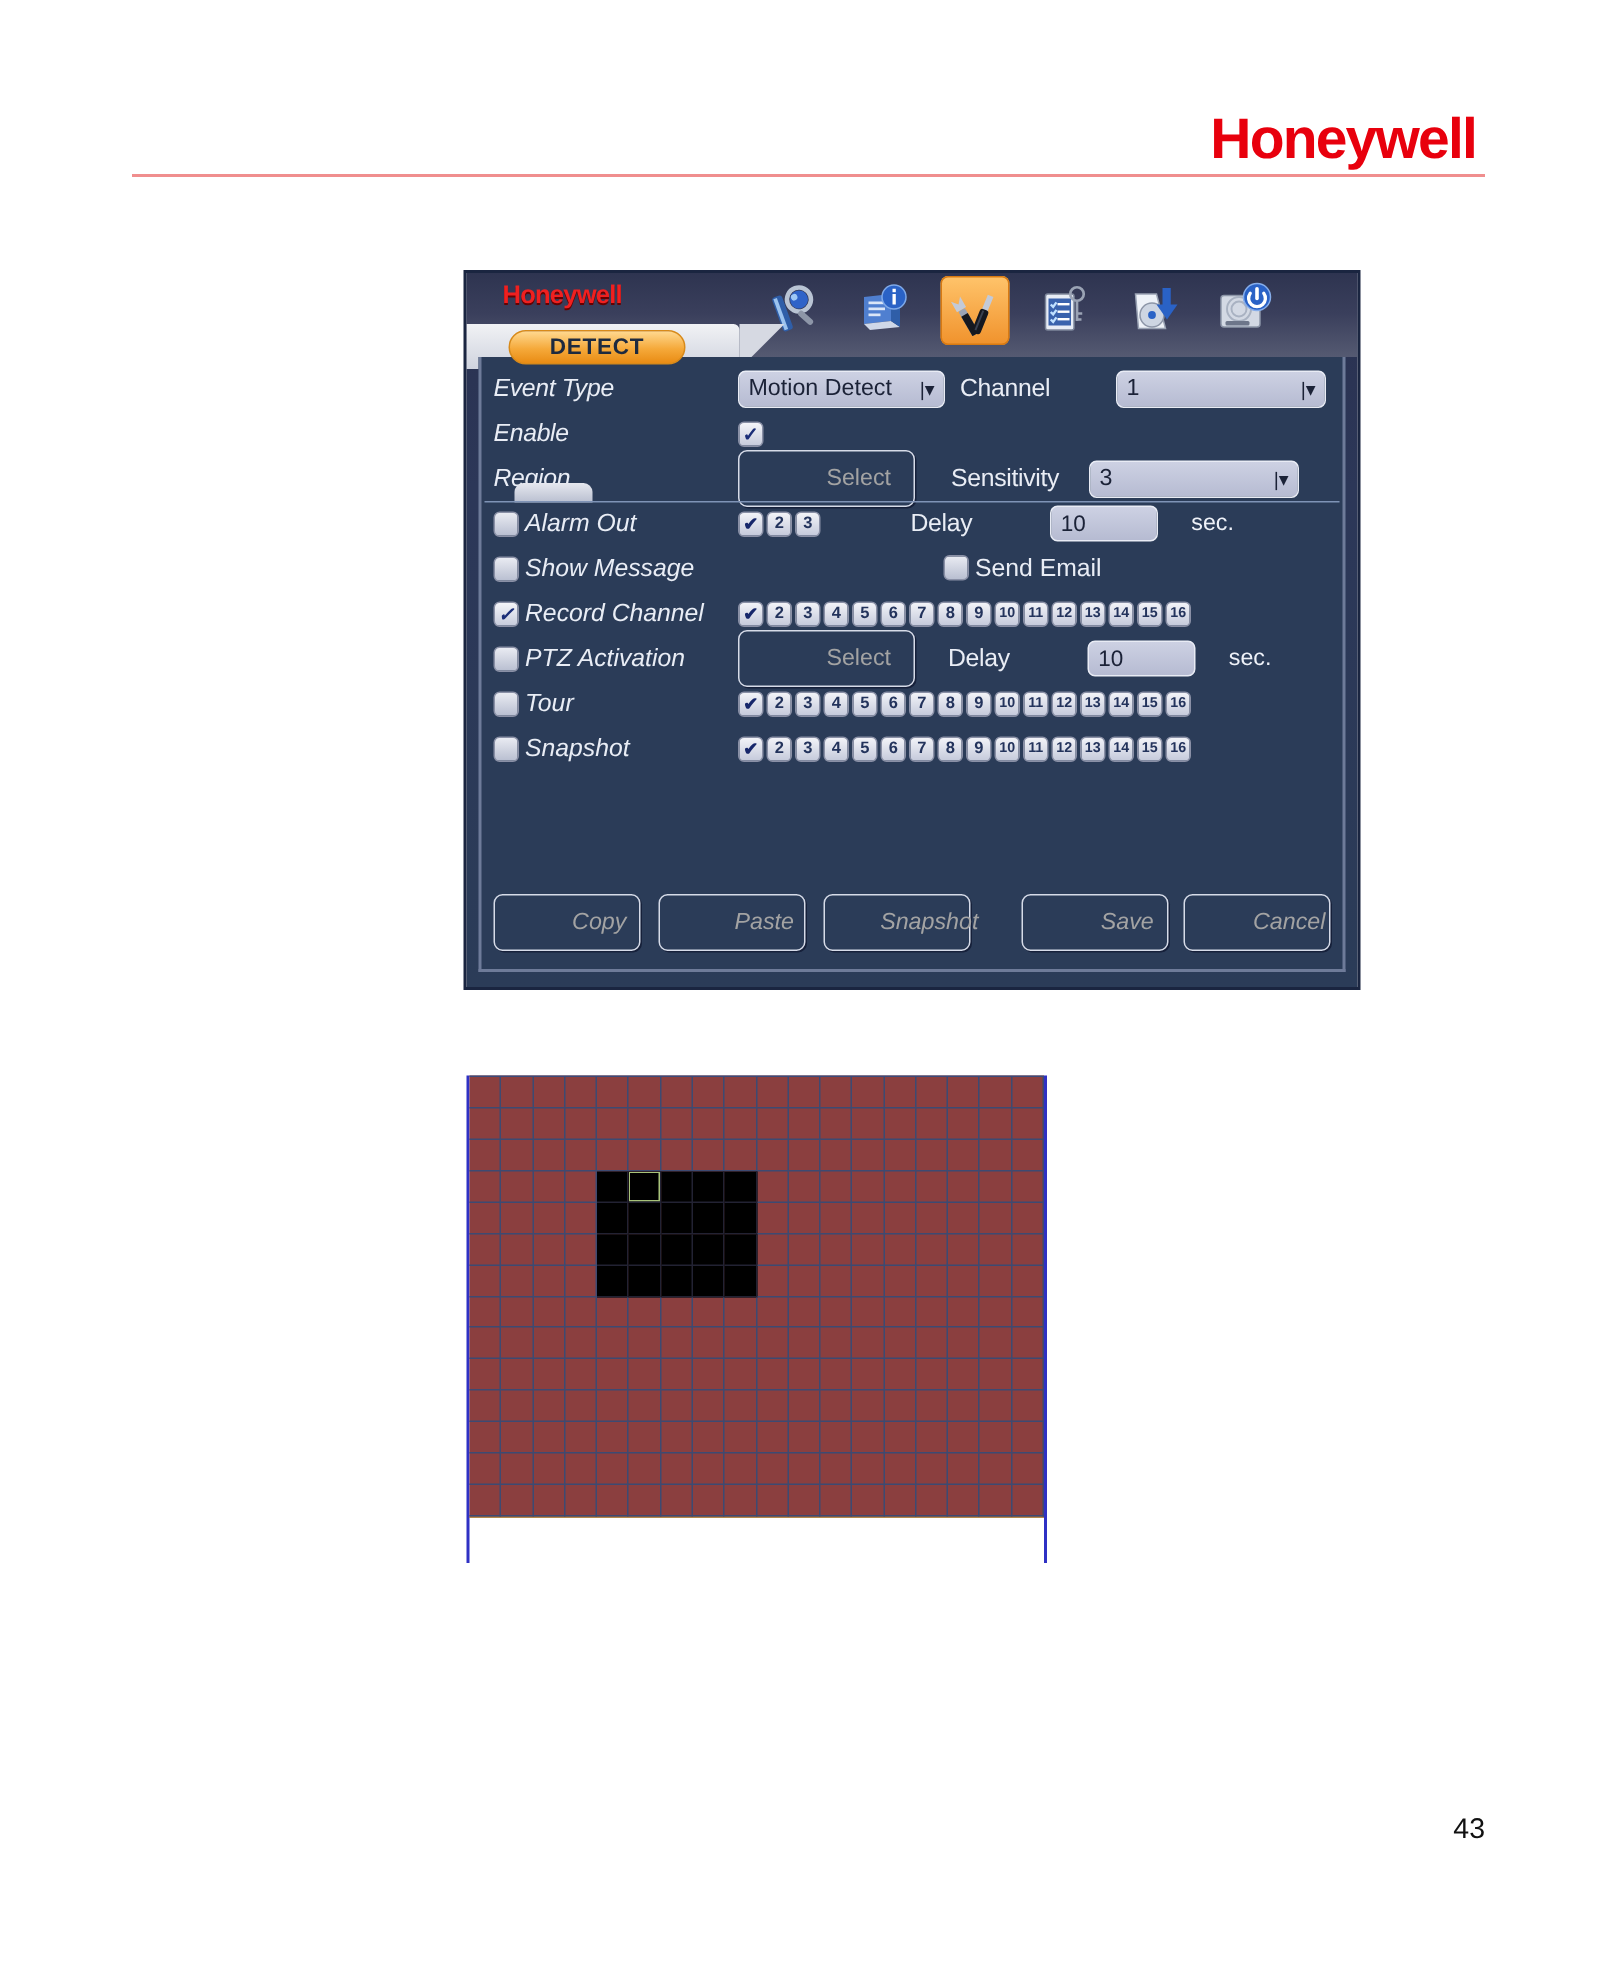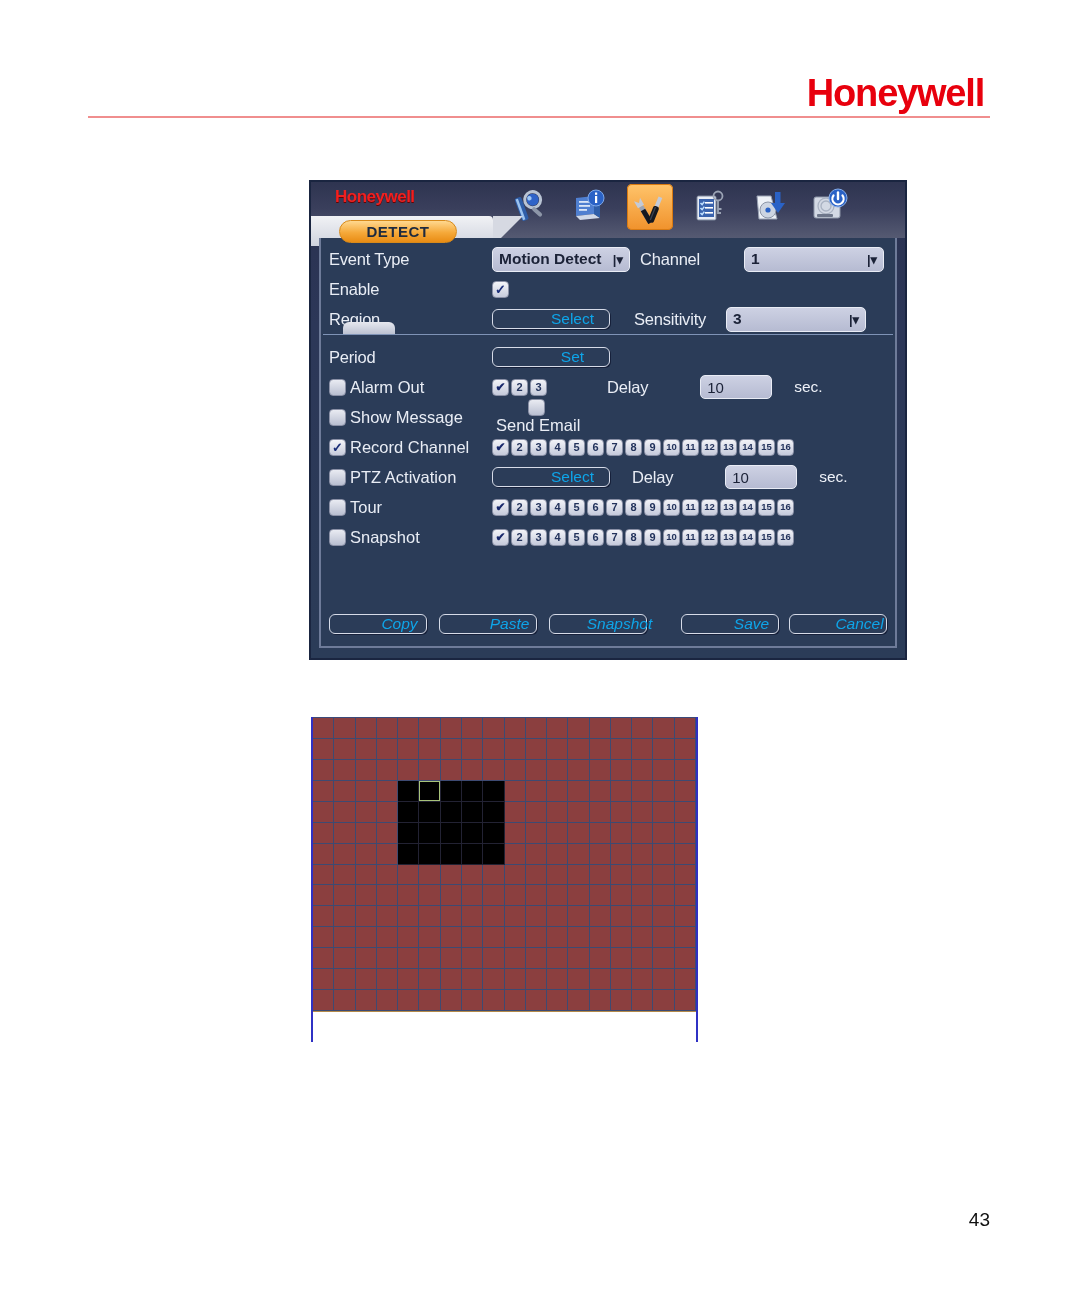--- a/index.html
+++ b/index.html
@@ -88,50 +88,50 @@
     position: relative;
     margin: 0 8px 8px 8px;
     height: 410px;
     border: 2px solid #6e7b99;
     border-top: none;
     background: #2b3c58;
     padding: 6px 8px 0 8px;
   }
   .row { display:flex; align-items:center; height: 30px; }
   .lbl { color:#e9edf5; font-size: 16.5px; letter-spacing:-0.2px; }
-  .col-label { width: 163px; flex: none; }
+  .col-label { width: 163px; flex: none; font-style: italic; }
   .sect-divider {
     position:absolute; left: 2px; right: 2px; top: 96px;
     height: 1px; background: #7f93b6;
   }
   .sect-tab {
     position:absolute; left: 22px; top: 84px; width: 52px; height: 13px;
     background: linear-gradient(180deg,#e6e8ef,#b9bfd0);
     border-radius: 6px 6px 0 0;
   }
 
   
   .sel {
     background: linear-gradient(180deg,#cdd1e3 0%, #b6bbd2 100%);
     border: 1.5px solid #e9ecf5;
     border-radius: 5px;
     color:#1b2237; font-size: 15.5px;
     height: 25px; display:flex; align-items:center;
-    padding: 0 4px 0 6px; position: relative; font-weight: bold;
+    padding: 0 4px 0 6px; position: relative;
   }
   .sel .bar { margin-left:auto; color:#1b2237; font-size:13px; padding-right:2px;}
   .sel-event { width: 138px; }
   .sel-wide  { width: 140px; }
 
   .btn {
     background: #2b3c58;
     border: 1.5px solid #d6dbe8;
     border-radius: 6px;
-    color:#0ea5e9; font-size: 15.5px;
-    height: 20px; width: 118px;
+    color:#a3a3a3; font-size: 15.5px;
+    height: 38px; width: 118px;
     display:flex; align-items:center; justify-content:center;
     box-shadow: 1px 1px 0 #16203a;
     padding-left: 43px;
   }
   .num {
     width: 72px; height: 24px;
     background: linear-gradient(180deg,#cdd1e3 0%, #b6bbd2 100%);
     border:1.5px solid #e9ecf5; border-radius:5px;
     color:#1b2237; font-size:15px;
     display:flex; align-items:center; padding-left:6px;
@@ -316,24 +316,20 @@
         <span class="lbl" style="margin-left:24px;">Sensitivity</span>
         <div class="sel sel-wide" style="margin-left:20px;">
           <span>3</span>
           <span class="bar">|▾</span>
         </div>
       </div>
 
       <div class="sect-tab"></div>
       <div class="sect-divider"></div>
 
-      <div class="row" style="margin-top:8px;">
-        <span class="lbl col-label">Period</span>
-        <div class="btn">Set</div>
-      </div>
 
       <div class="row">
         <div class="col-label" style="display:flex;align-items:center;">
           <span class="cbx off"></span>
           <span class="opt-label">Alarm Out</span>
         </div>
         <div class="chips" id="chips-alarm">
             <span class="chip checked">✔</span>
             <span class="chip">2</span>
             <span class="chip">3</span>
@@ -341,21 +337,21 @@
         <span class="lbl" style="margin-left:58px;">Delay</span>
         <div class="num" style="margin-left:52px;">10</div>
         <span class="unit">sec.</span>
       </div>
 
       <div class="row">
         <div class="col-label" style="display:flex;align-items:center;">
           <span class="cbx off"></span>
           <span class="opt-label">Show Message</span>
         </div>
-        <div style="display:flex;align-items:center;flex-direction:column;">
+        <div style="display:flex;margin-left:137px;">
           <span class="cbx off"></span>
           <span class="opt-label">Send Email</span>
         </div>
       </div>
 
       <div class="row">
         <div class="col-label" style="display:flex;align-items:center;">
           <span class="cbx">✓</span>
           <span class="opt-label">Record Channel</span>
         </div>

